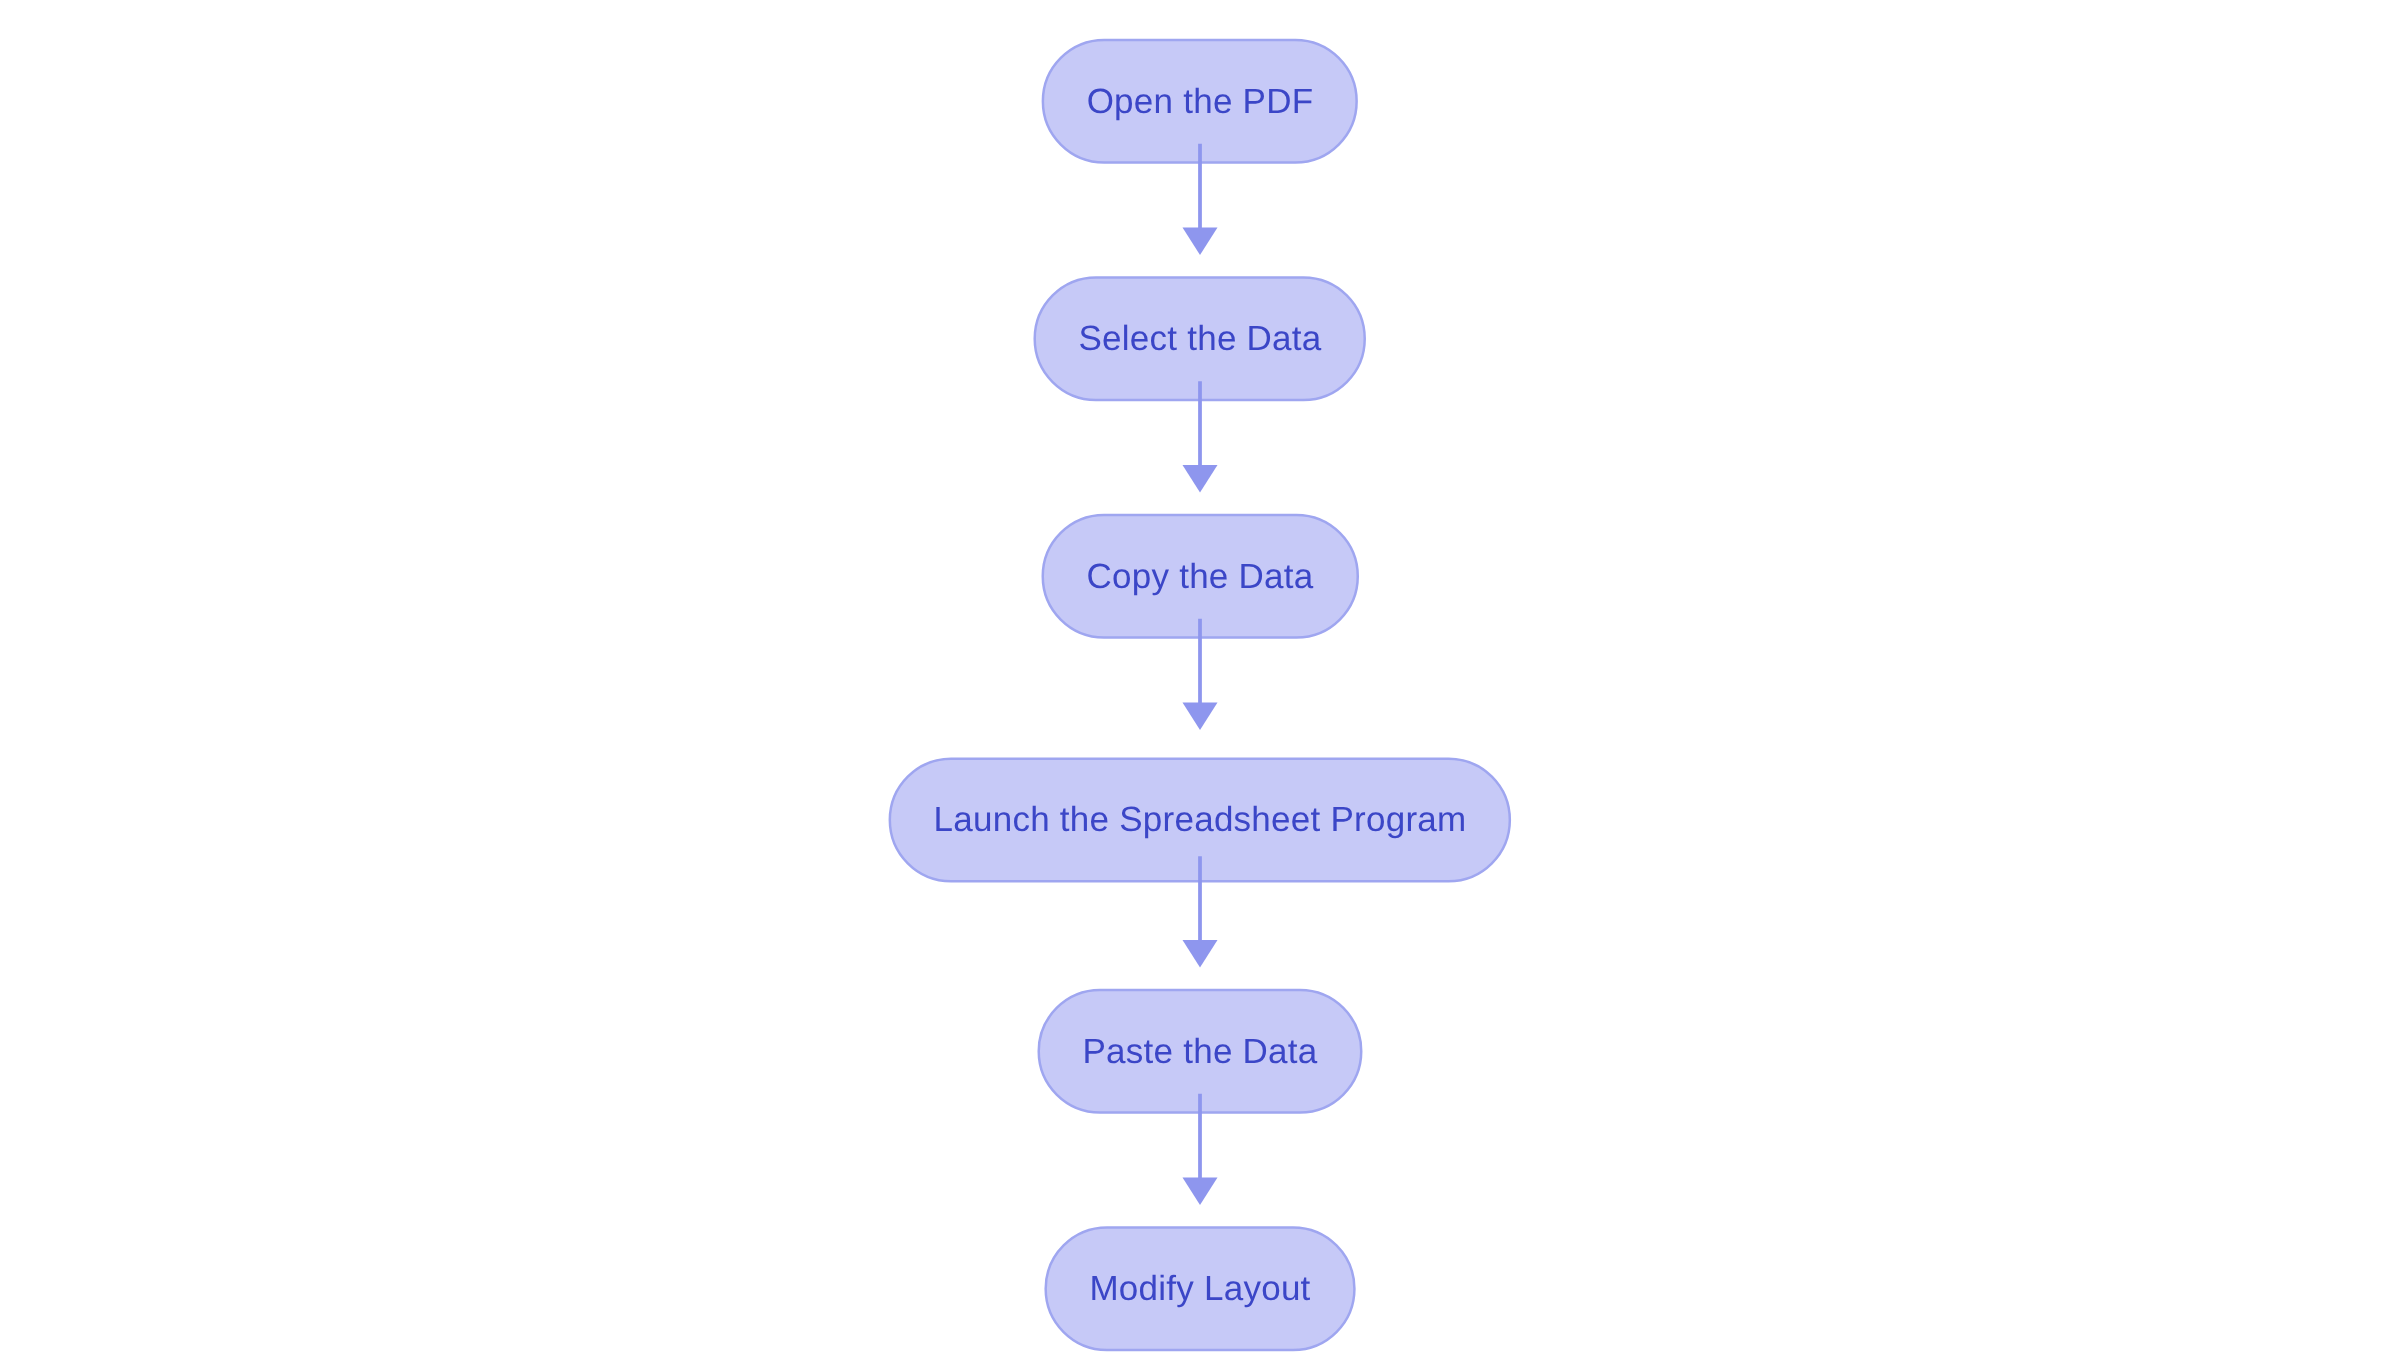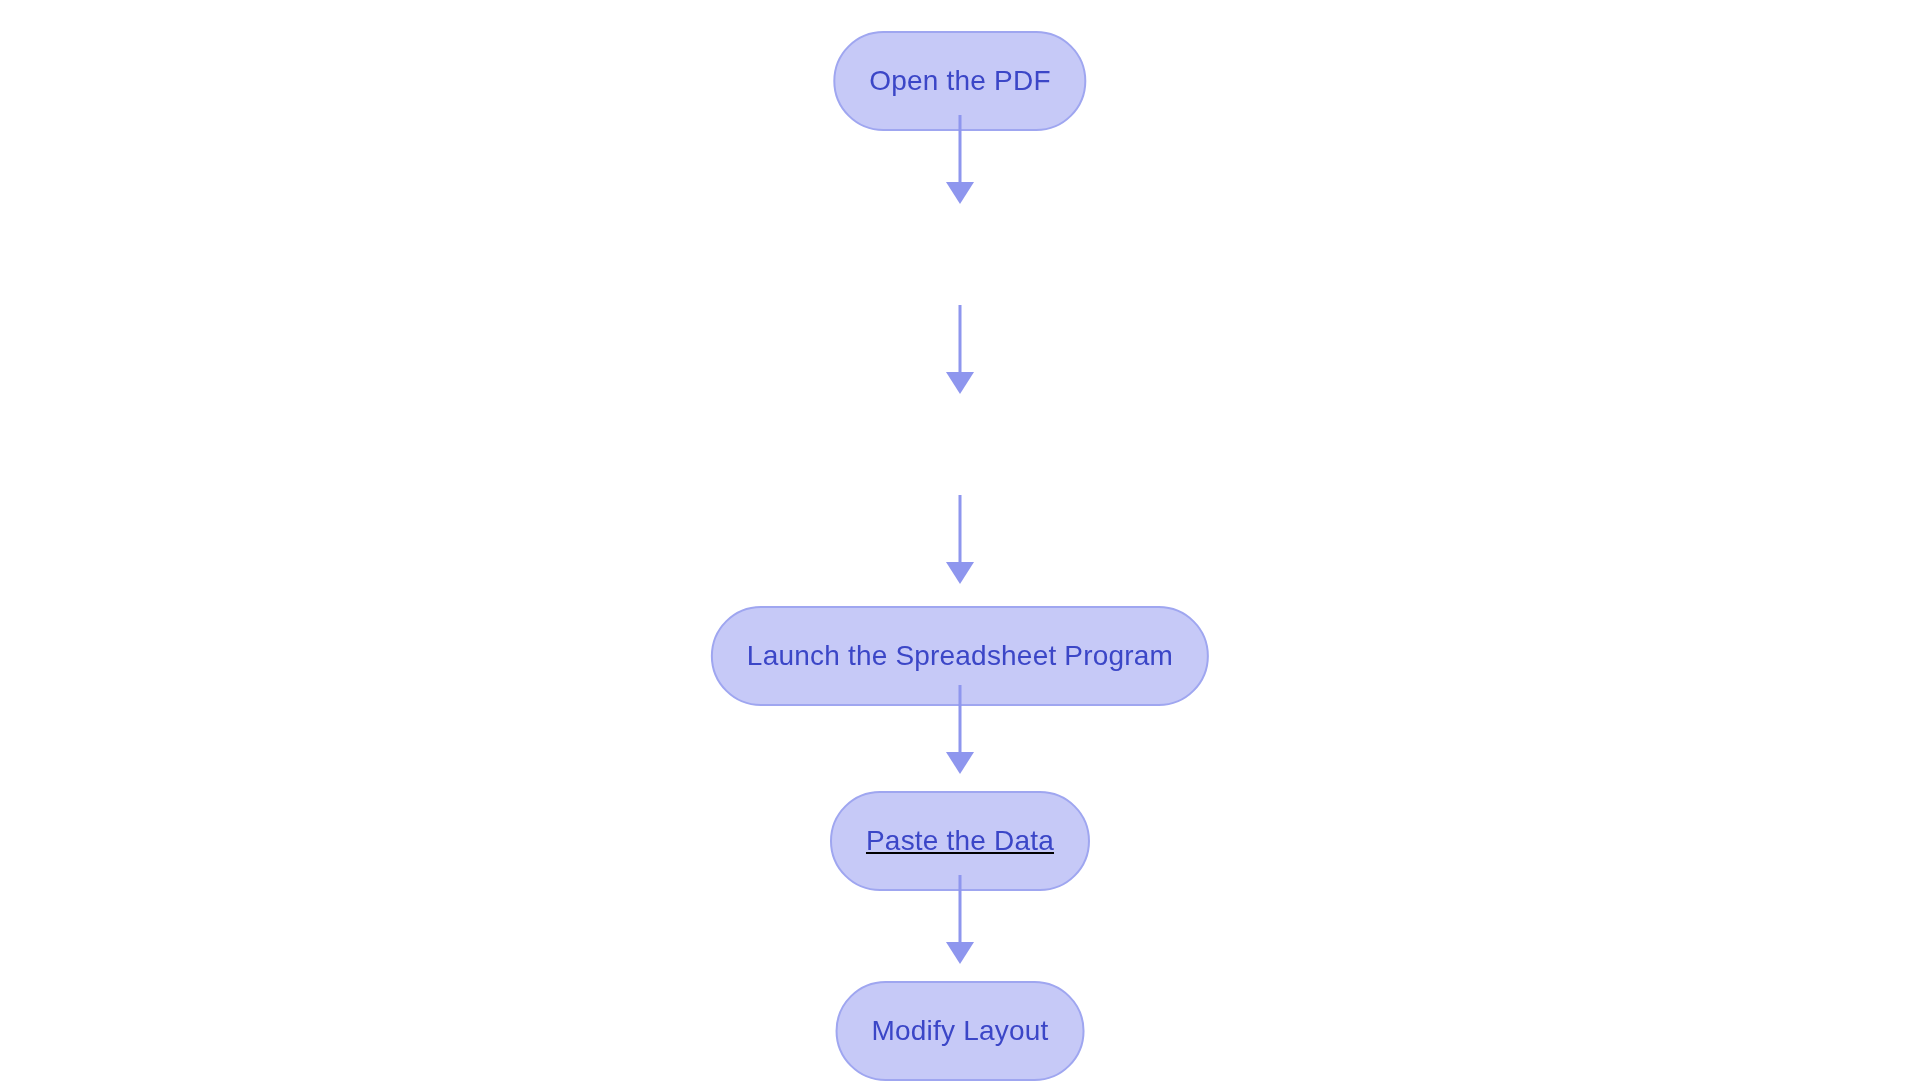--- a/index.html
+++ b/index.html
@@ -82,42 +82,48 @@
 
     <div class="flow-node" style="top: 15px;">
       <span class="node-label">Open the PDF</span>
     </div>
 
     <div class="flow-arrow" style="top: 115px;">
       <div class="arrow-line"></div>
       <div class="arrowhead-icon"></div>
     </div>
 
+    <div class="flow-node" style="top: 205px;">
+      <span class="node-label">Select the Data</span>
+    </div>
 
     <div class="flow-arrow" style="top: 305px;">
       <div class="arrow-line"></div>
       <div class="arrowhead-icon"></div>
     </div>
 
+    <div class="flow-node" style="top: 395px;">
+      <span class="node-label">Copy the Data</span>
+    </div>
 
     <div class="flow-arrow" style="top: 495px;">
       <div class="arrow-line"></div>
       <div class="arrowhead-icon"></div>
     </div>
 
     <div class="flow-node" style="top: 590px;">
       <span class="node-label">Launch the Spreadsheet Program</span>
     </div>
 
     <div class="flow-arrow" style="top: 685px;">
       <div class="arrow-line"></div>
       <div class="arrowhead-icon"></div>
     </div>
 
-    <div class="flow-node" style="top: 775px; text-decoration: underline;">
+    <div class="flow-node" style="top: 775px;">
       <span class="node-label">Paste the Data</span>
     </div>
 
     <div class="flow-arrow" style="top: 875px;">
       <div class="arrow-line"></div>
       <div class="arrowhead-icon"></div>
     </div>
 
     <div class="flow-node" style="top: 965px;">
       <span class="node-label">Modify Layout</span>

